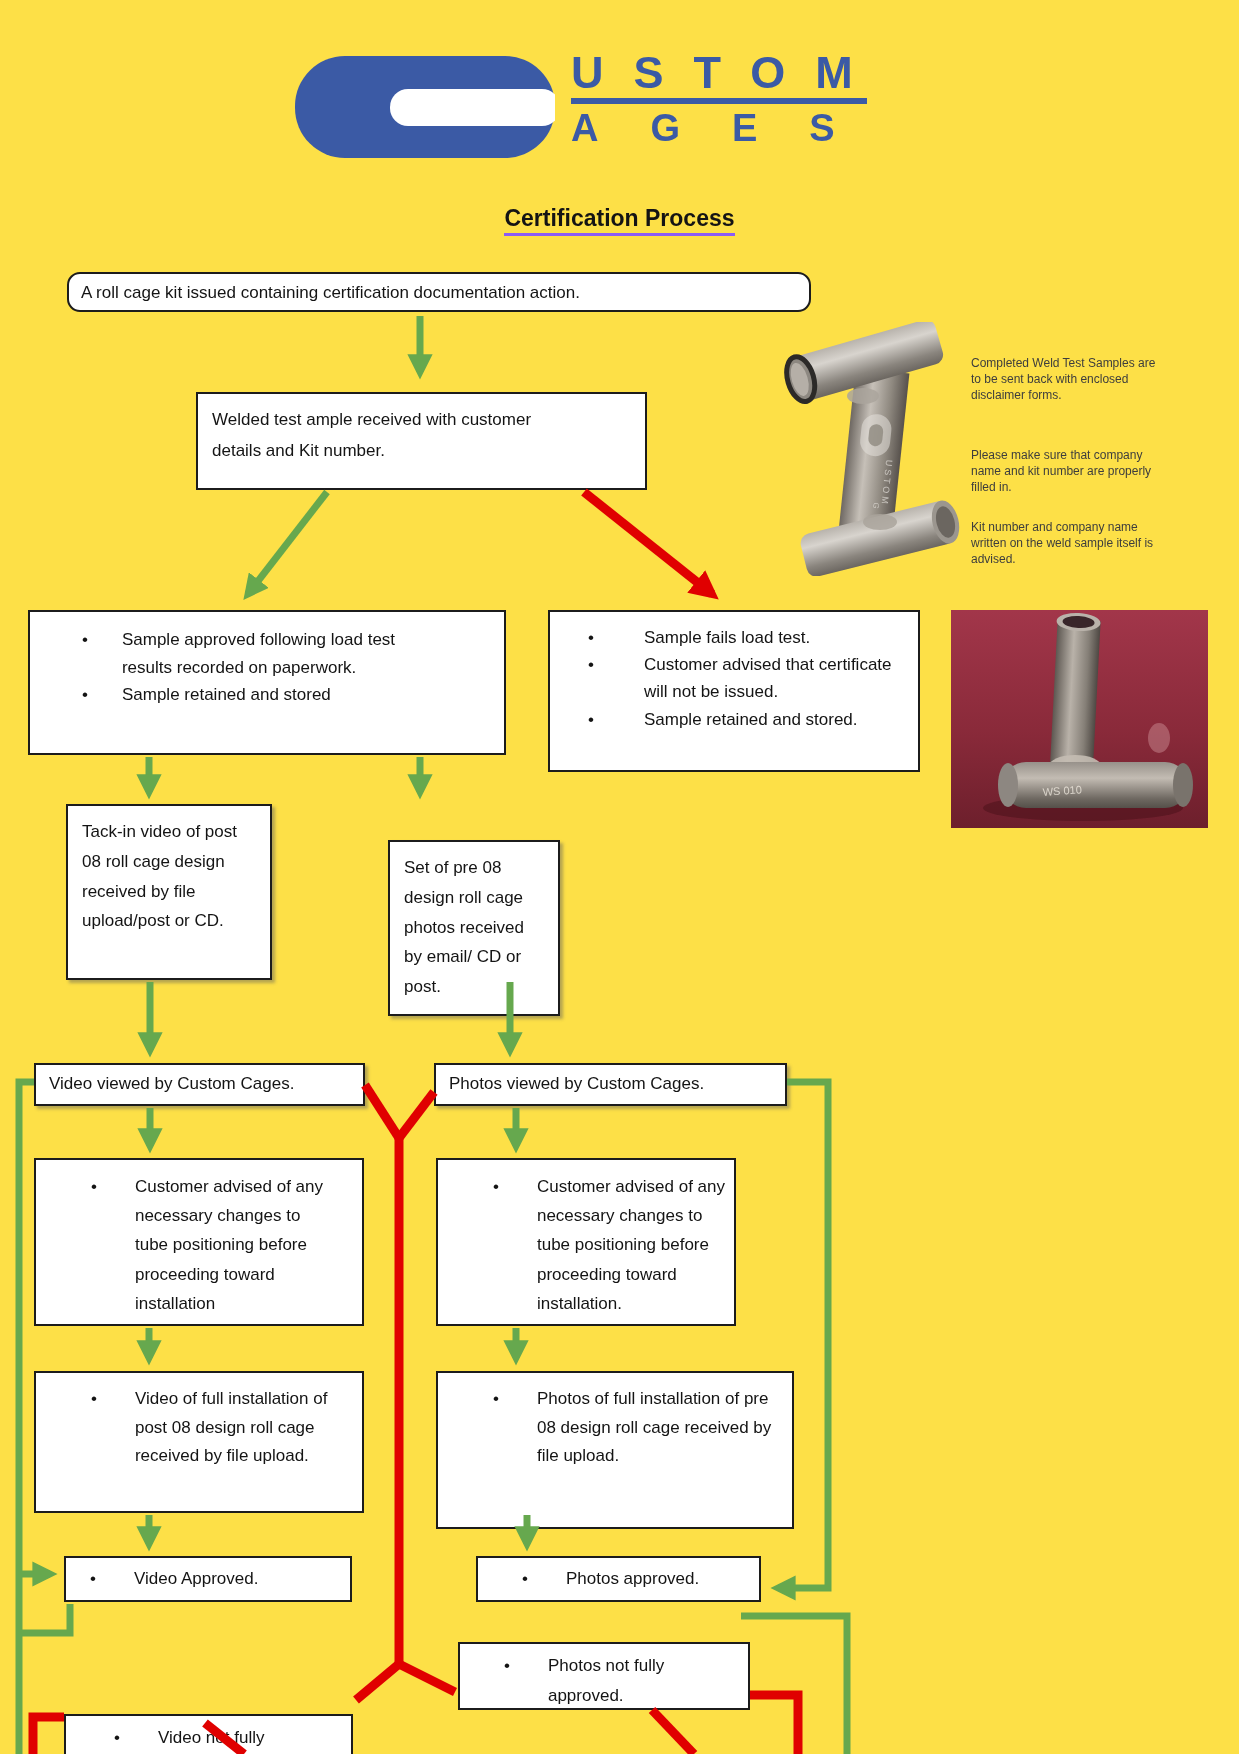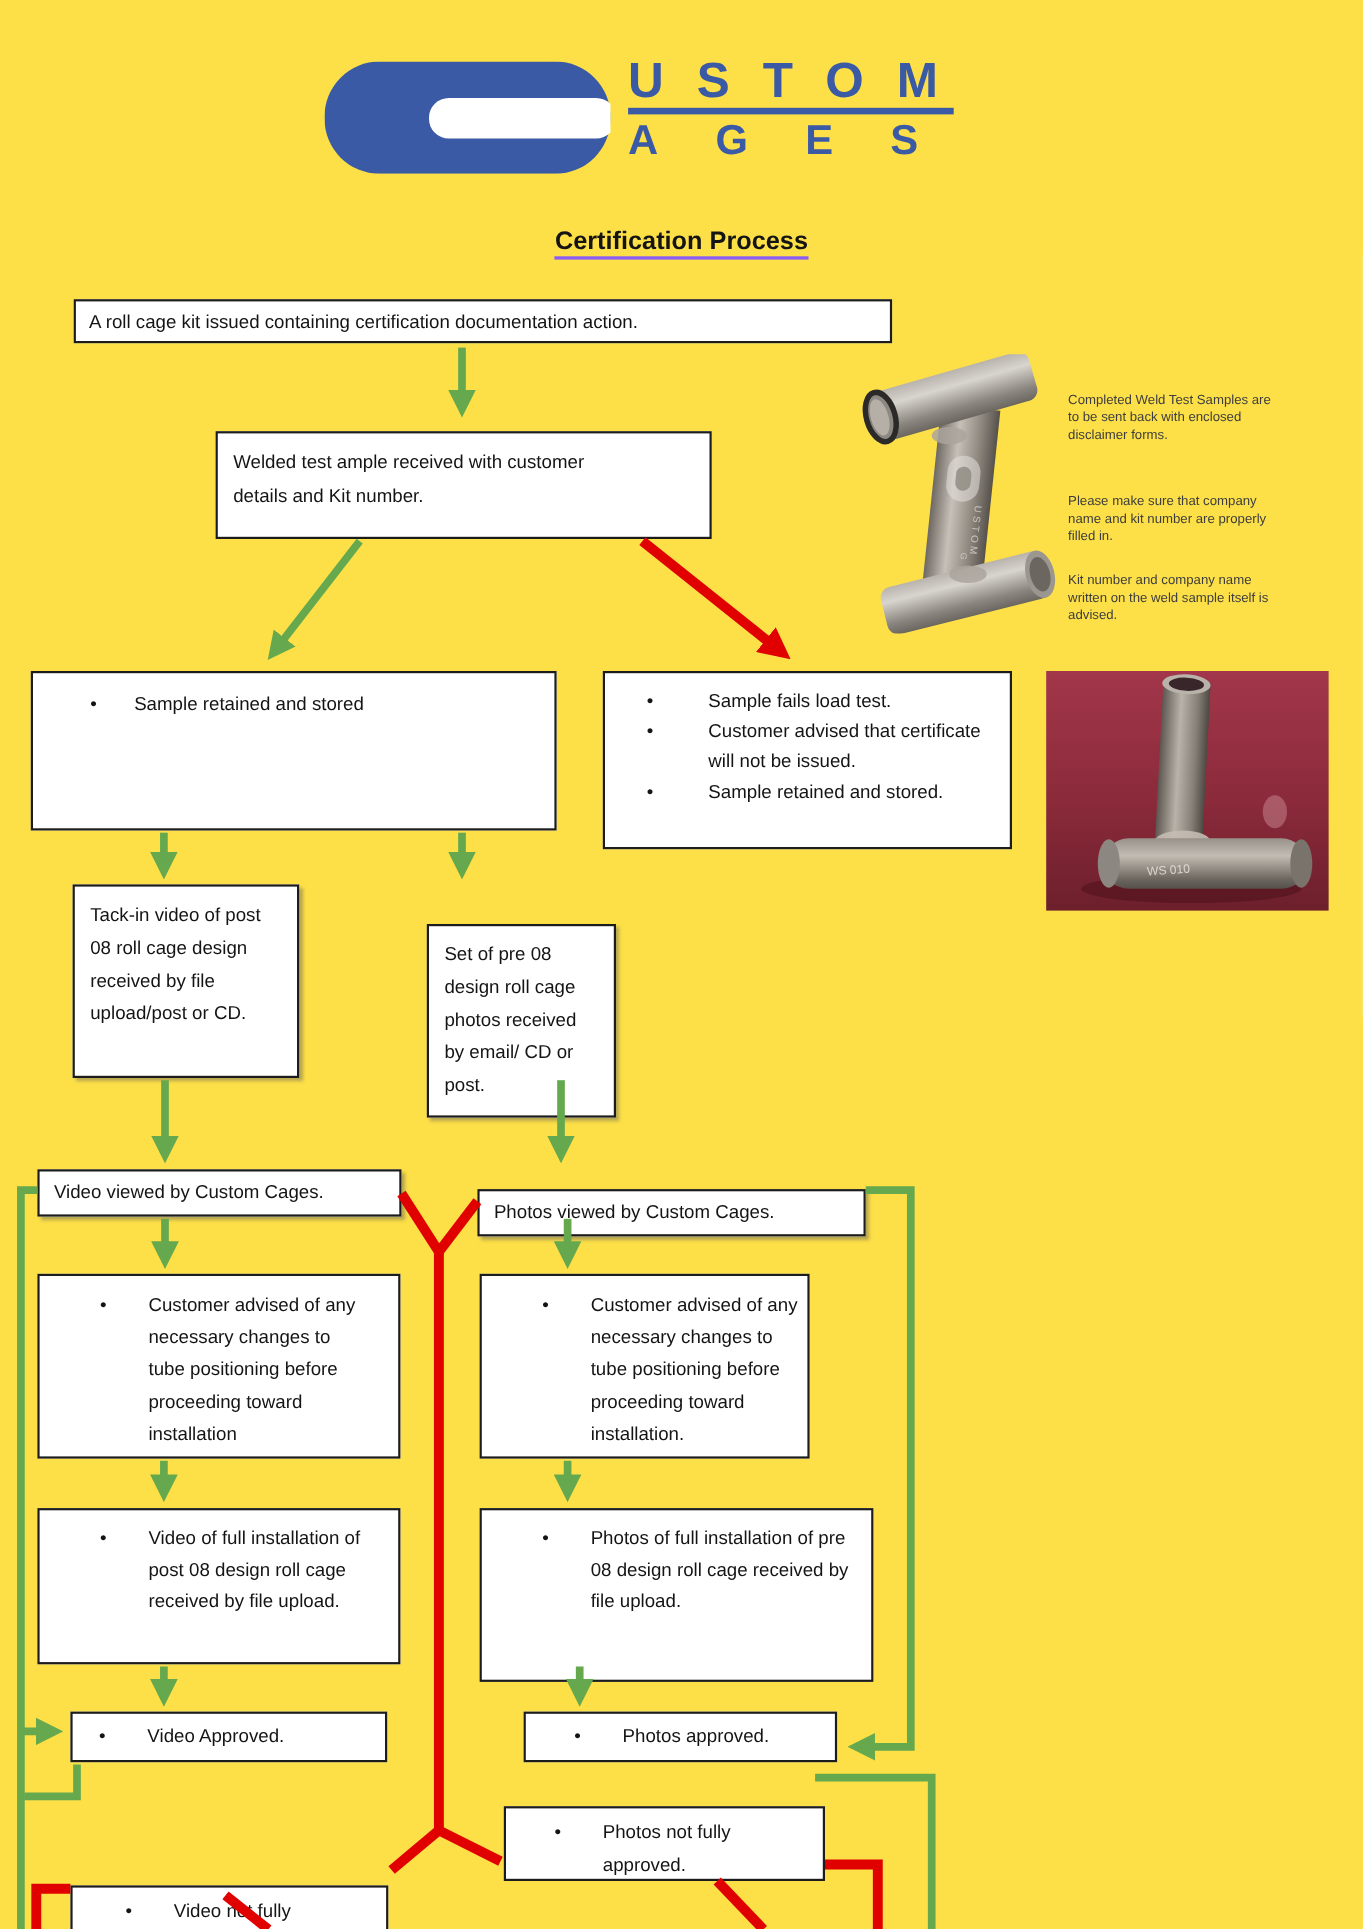--- a/index.html
+++ b/index.html
@@ -49,31 +49,35 @@
     <rect x="95" y="33" width="170" height="37" rx="18" fill="#ffffff"></rect>
   </svg>
   <div class="logo-letters">
     <div class="logo-top">USTOM</div>
     <div class="logo-bar"></div>
     <div class="logo-bottom">AGES</div>
   </div>
 
   <div class="title-wrap"><span class="title">Certification Process</span></div>
 
-  <div class="fbox" style="left:67px;top:272px;width:744px;height:40px;padding:7px 12px;line-height:1.45;">
+  <div class="fbox" style="left:67px;top:272px;width:744px;height:40px;padding:7px 12px;line-height:1.45;border-radius:13px;">
     <span>A roll cage kit issued containing certification documentation action.</span>
   </div>
 
   <div class="fbox pad" style="left:196px;top:392px;width:451px;height:98px;">
     <span class="txt" style="display:block;max-width:345px;">Welded test ample received with customer details and Kit number.</span>
   </div>
 
   <div class="fbox" style="left:28px;top:610px;width:478px;height:145px;padding:14px 0 0 52px;line-height:1.62;">
     <div class="li">
         <span class="dotgap"></span>
+        <span class="txt" style="max-width:320px;">Sample approved following load test results recorded on paperwork.</span>
+      </div>
+    <div class="li">
+        <span class="dotgap"></span>
         <span class="txt" style="max-width:320px;">Sample retained and stored</span>
       </div>
   </div>
 
   <div class="fbox" style="left:548px;top:610px;width:372px;height:162px;padding:12px 0 0 38px;line-height:1.6;">
     <div class="li">
         <span class="dotgap" style="flex-basis:50px;"></span>
         <span class="txt" style="max-width:262px;">Sample fails load test.</span>
       </div>
     <div class="li">
@@ -91,21 +95,21 @@
   </div>
 
   <div class="fbox pad shadow" style="left:388px;top:840px;width:172px;height:176px;line-height:1.75;">
     <span class="txt" style="display:block;max-width:140px;">Set of pre 08 design roll cage photos received by email/ CD or post.</span>
   </div>
 
   <div class="fbox vcenter shadow" style="left:34px;top:1063px;width:331px;height:43px;padding-left:13px;">
     <span>Video viewed by Custom Cages.</span>
   </div>
 
-  <div class="fbox vcenter shadow" style="left:434px;top:1063px;width:353px;height:43px;padding-left:13px;margin-top:18px;">
+  <div class="fbox vcenter shadow" style="left:434px;top:1063px;width:353px;height:43px;padding-left:13px;">
     <span>Photos viewed by Custom Cages.</span>
   </div>
 
   <div class="fbox" style="left:34px;top:1158px;width:330px;height:168px;padding:12px 0 0 55px;line-height:1.72;">
     <div class="li">
         <span class="dotgap" style="flex-basis:38px;"></span>
         <span class="txt" style="max-width:200px;">Customer advised of any necessary changes to tube positioning before proceeding toward installation</span>
       </div>
   </div>
 

